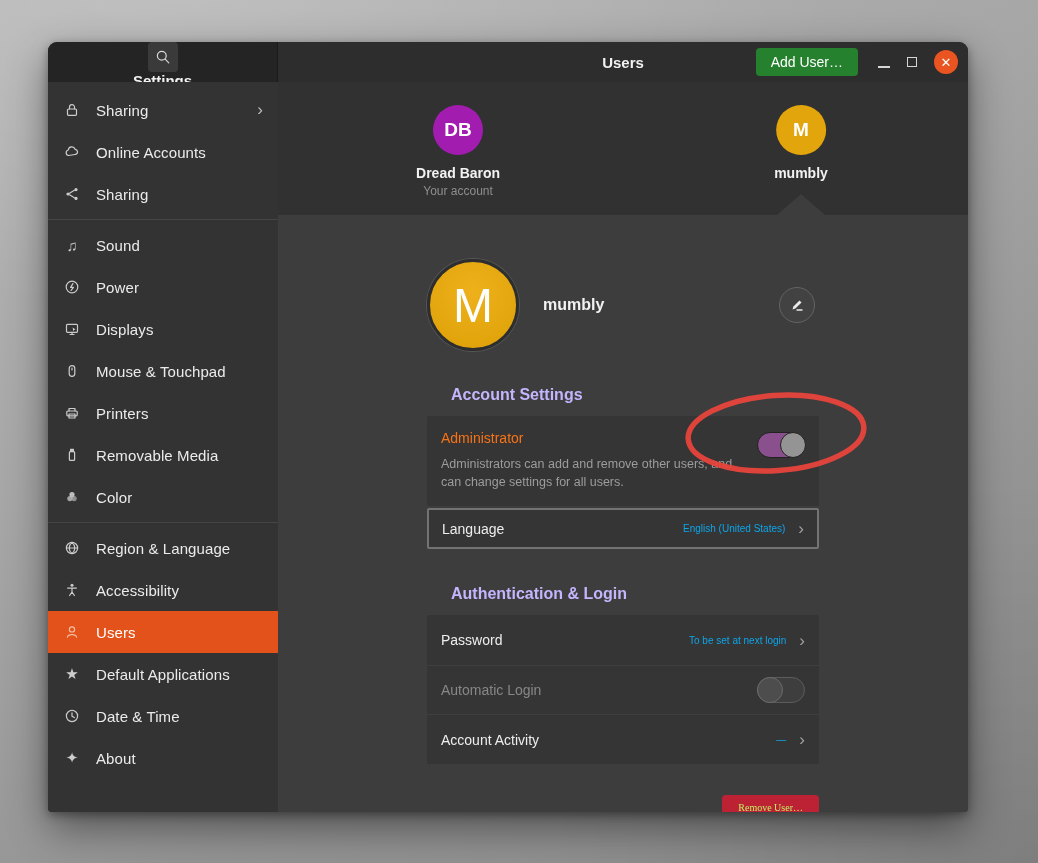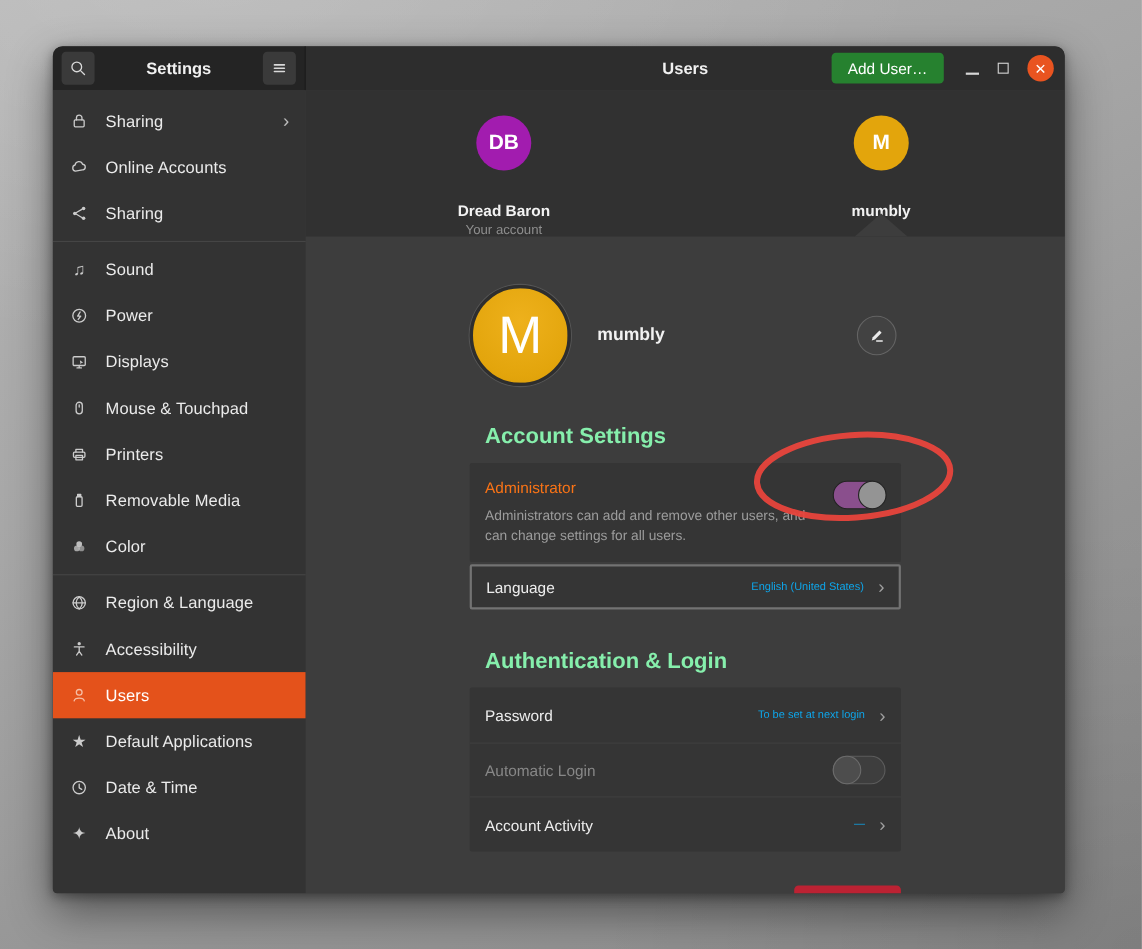--- a/index.html
+++ b/index.html
@@ -21,20 +21,21 @@
     box-shadow:0 16px 40px rgba(0,0,0,.45), 0 3px 10px rgba(0,0,0,.35);
     background:#3d3d3d;
   }
 
   
   .headerbar { height:40px; display:flex; flex-shrink:0; }
   .hb-left {
     width:230px; flex-shrink:0; background:#242424;
     display:flex; align-items:center; padding:0 8px;
     border-right:1px solid #1a1a1a;
+    flex-direction:column;
   }
   .hb-title { flex:1; text-align:center; color:#f1f1f1; font-weight:bold; font-size:15px; }
   .hb-btn {
     width:30px; height:30px; background:#3a3a3a; border-radius:4px;
     color:#d9d9d9; display:flex; align-items:center; justify-content:center;
     flex-shrink:0; cursor:pointer;
   }
   .hb-right { flex:1; background:#2d2d2d; display:flex; align-items:center; justify-content:flex-end; padding:0 10px; position:relative; }
   .hb-page-title {
     position:absolute; left:0; right:0; text-align:center;
@@ -72,21 +73,21 @@
 
   .main { flex:1; background:#3d3d3d; display:flex; flex-direction:column; min-width:0; }
 
   
   .carousel { height:133px; background:#313131; position:relative; flex-shrink:0; }
   .user-entry { position:absolute; top:23px; transform:translateX(-50%); display:flex; flex-direction:column; align-items:center; cursor:pointer; }
   .ue-avatar {
     width:50px; height:50px; border-radius:50%; color:#fff; font-weight:bold;
     font-size:19px; display:flex; align-items:center; justify-content:center;
   }
-  .ue-name { margin-top:28px; color:#f2f2f2; font-weight:bold; font-size:14px; }
+  .ue-name { margin-top:10px; color:#f2f2f2; font-weight:bold; font-size:14px; }
   .ue-sub { color:#8e8e8e; font-size:12px; margin-top:3px; }
   .notch {
     position:absolute; bottom:0; transform:translateX(-50%);
     width:0; height:0;
     border-left:24px solid transparent; border-right:24px solid transparent;
     border-bottom:21px solid #3d3d3d;
   }
 
   
   .panel { flex:1; position:relative; }
@@ -100,21 +101,21 @@
     color:#fff; font-size:48px; display:flex; align-items:center; justify-content:center;
   }
   .profile-name { margin-left:24px; color:#f2f2f2; font-weight:bold; font-size:16px; }
   .edit-btn {
     position:absolute; right:4px; top:50%; transform:translateY(-50%);
     width:36px; height:36px; border-radius:50%;
     border:1px solid #646464; background:#424242; color:#eaeaea;
     display:flex; align-items:center; justify-content:center; cursor:pointer;
   }
 
-  .section-heading { color:#86efac; font-weight:bold; font-size:20px; margin:0 0 12px 14px; }
+  .section-heading { color:#c4b5fd; font-weight:bold; font-size:16px; margin:0 0 12px 24px; }
 
   .card { background:#353535; border-radius:2px; }
 
   .admin-row { padding:14px 14px 15px 14px; position:relative; }
   .admin-label { color:#f97316; font-size:14px; }
   .admin-desc { color:#9c9c9c; font-size:12.5px; line-height:1.45; margin-top:9px; width:310px; }
 
   .toggle { width:48px; height:26px; border-radius:14px; position:relative; cursor:pointer; }
   .toggle .knob { position:absolute; width:26px; height:26px; border-radius:50%; top:-1px; }
   .toggle.on { background:#8a4f8d; border:1px solid #222; position:absolute; right:14px; top:16px; }

